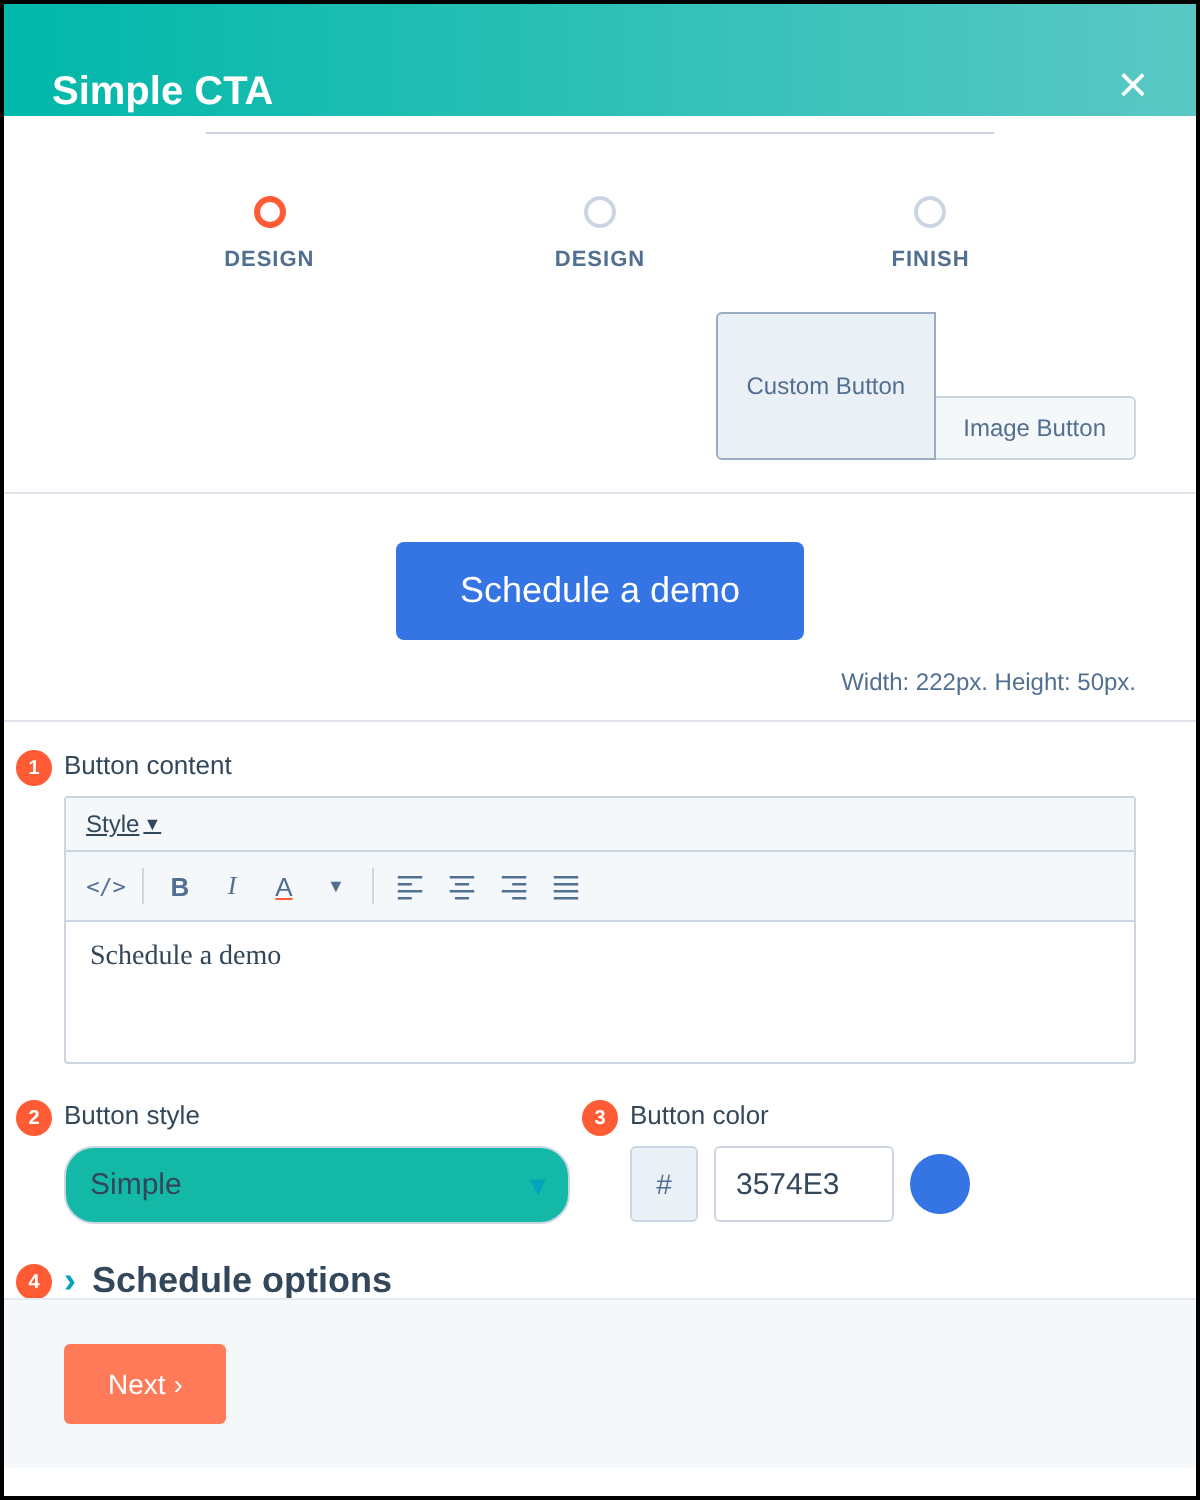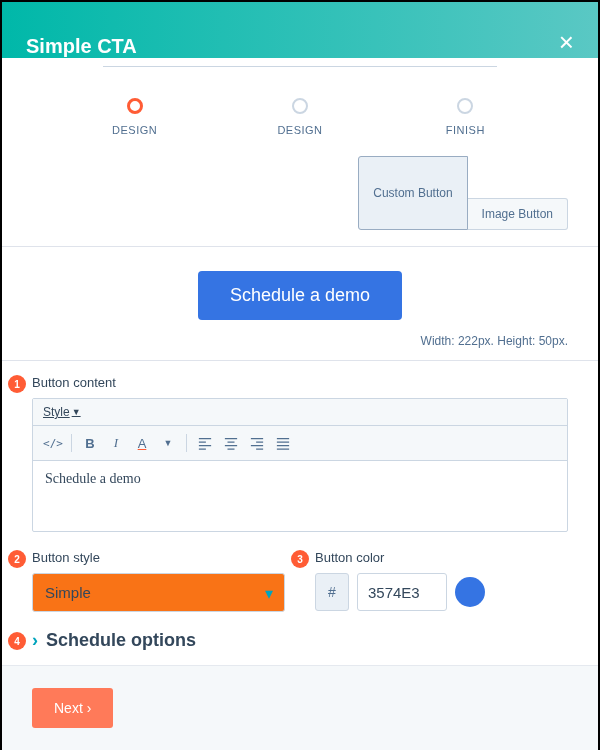--- a/index.html
+++ b/index.html
@@ -5,21 +5,21 @@
 * { box-sizing: border-box; margin: 0; padding: 0; }
 body { font-family: -apple-system, BlinkMacSystemFont, "Segoe UI", Helvetica, Arial, sans-serif; background: #fff; width: 600px; height: 750px; border: 2px solid #000; overflow: hidden; }
 .header { background: linear-gradient(90deg, #00b8a9 0%, #5ac8c4 100%); height: 56px; display: flex; align-items: flex-end; justify-content: space-between; padding: 0 24px; }
 .header-title { color: #fff; font-size: 20px; font-weight: 600; }
 .close-icon { color: #fff; font-size: 26px; cursor: pointer; font-weight: 300; }
 .content { padding: 0; }
 .stepper { display: flex; align-items: center; justify-content: center; padding: 40px 50px 20px; position: relative; }
 .step { display: flex; flex-direction: column; align-items: center; flex: 1; position: relative; }
 .step-circle { width: 16px; height: 16px; border-radius: 50%; background: #fff; border: 2px solid #cbd6e2; z-index: 2; }
 .step.active .step-circle { border: 3px solid #ff5c35; width: 16px; height: 16px; }
-.step-label { font-size: 11px; color: #516f90; margin-top: 10px; font-weight: 400; letter-spacing: 0.5px; }
+.step-label { font-size: 11px; color: #516f90; margin-top: 10px; font-weight: 700; letter-spacing: 0.5px; }
 .step-line { position: absolute; top: 8px; height: 1px; background: #cbd6e2; z-index: 1; }
 .step-line-1 { left: 17%; right: 50%; }
 .step-line-2 { left: 50%; right: 17%; }
 .button-type-toggle { display: flex; justify-content: flex-end; padding: 0 30px 16px; gap: 0; }
 .toggle-btn { padding: 8px 14px; font-size: 12px; border: 1px solid #cbd6e2; background: #f5f8fa; cursor: pointer; color: #516f90; }
 .toggle-btn.active { background: #eaf0f6; border-color: #99acc2; }
 .toggle-btn:first-child { border-radius: 3px 0 0 3px; }
 .toggle-btn:last-child { border-radius: 0 3px 3px 0; border-left: none; margin-top: 42px; }
 .divider { border: none; border-top: 1px solid #dfe3eb; }
 .preview-area { text-align: center; padding: 24px 30px 8px; }
@@ -30,31 +30,31 @@
 .col { flex: 1; position: relative; }
 .annotation { position: absolute; width: 18px; height: 18px; border-radius: 50%; background: #ff5c35; color: #fff; font-size: 10px; font-weight: 600; display: flex; align-items: center; justify-content: center; left: -24px; top: 0; }
 .field-label { font-size: 13px; color: #33475b; margin-bottom: 8px; display: block; }
 .editor-box { border: 1px solid #cbd6e2; border-radius: 2px; background: #fff; }
 .editor-toolbar1 { background: #f5f8fa; padding: 6px 10px; font-size: 12px; color: #33475b; border-bottom: 1px solid #cbd6e2; display: flex; align-items: center; text-decoration: underline; }
 .editor-toolbar2 { background: #f5f8fa; padding: 6px 8px; border-bottom: 1px solid #cbd6e2; display: flex; align-items: center; gap: 2px; }
 .tb-btn { display: inline-flex; align-items: center; justify-content: center; width: 24px; height: 22px; color: #516f90; font-size: 13px; cursor: pointer; }
 .tb-sep { width: 1px; height: 18px; background: #cbd6e2; margin: 0 4px; }
 .editor-body { padding: 10px 12px; min-height: 70px; font-family: Georgia, serif; font-size: 14px; color: #33475b; }
 .select-wrap { position: relative; }
-.select-input { width: 100%; padding: 10px 12px; border: 1px solid #cbd6e2; background: #f97316; font-size: 15px; color: #33475b; border-radius: 3px; appearance: none; cursor: pointer; }
+.select-input { width: 100%; padding: 10px 12px; border: 1px solid #cbd6e2; background: #14b8a6; font-size: 15px; color: #33475b; border-radius: 15px; appearance: none; cursor: pointer; }
 .select-caret { position: absolute; right: 12px; top: 50%; transform: translateY(-50%); color: #00a4bd; pointer-events: none; }
 .color-row { display: flex; align-items: center; gap: 8px; }
 .hash-box { width: 34px; height: 38px; border: 1px solid #cbd6e2; background: #eaf0f6; display: flex; align-items: center; justify-content: center; color: #516f90; font-size: 14px; border-radius: 3px; }
 .color-input { width: 90px; height: 38px; border: 1px solid #cbd6e2; padding: 0 10px; font-size: 15px; color: #33475b; border-radius: 3px; }
 .swatch { width: 30px; height: 30px; border-radius: 50%; background: #3574e3; cursor: pointer; }
 .accordion { padding: 18px 30px; position: relative; }
 .accordion-header { display: flex; align-items: center; gap: 8px; cursor: pointer; }
 .accordion-header .chev { color: #00a4bd; font-size: 18px; font-weight: 700; }
 .accordion-title { font-size: 18px; font-weight: 700; color: #33475b; }
-.footer { position: absolute; bottom: 0; left: 2px; right: 2px; background: #f5f8fa; padding: 22px 30px; border-top: 1px solid #e5e9ef; }
+.footer { position: absolute; bottom: 16px; left: 2px; right: 2px; background: #f5f8fa; padding: 22px 30px; border-top: 1px solid #e5e9ef; }
 .next-btn { background: #ff7a59; color: #fff; border: none; padding: 12px 22px; font-size: 14px; font-weight: 500; border-radius: 3px; cursor: pointer; }
 .dropdown-caret { font-size: 9px; margin-left: 2px; }
 svg.icon { width: 14px; height: 14px; }
 </style>
 </head>
 <body>
 
 <div class="header">
   <div class="header-title">Simple CTA</div>
   <div class="close-icon">×</div>

